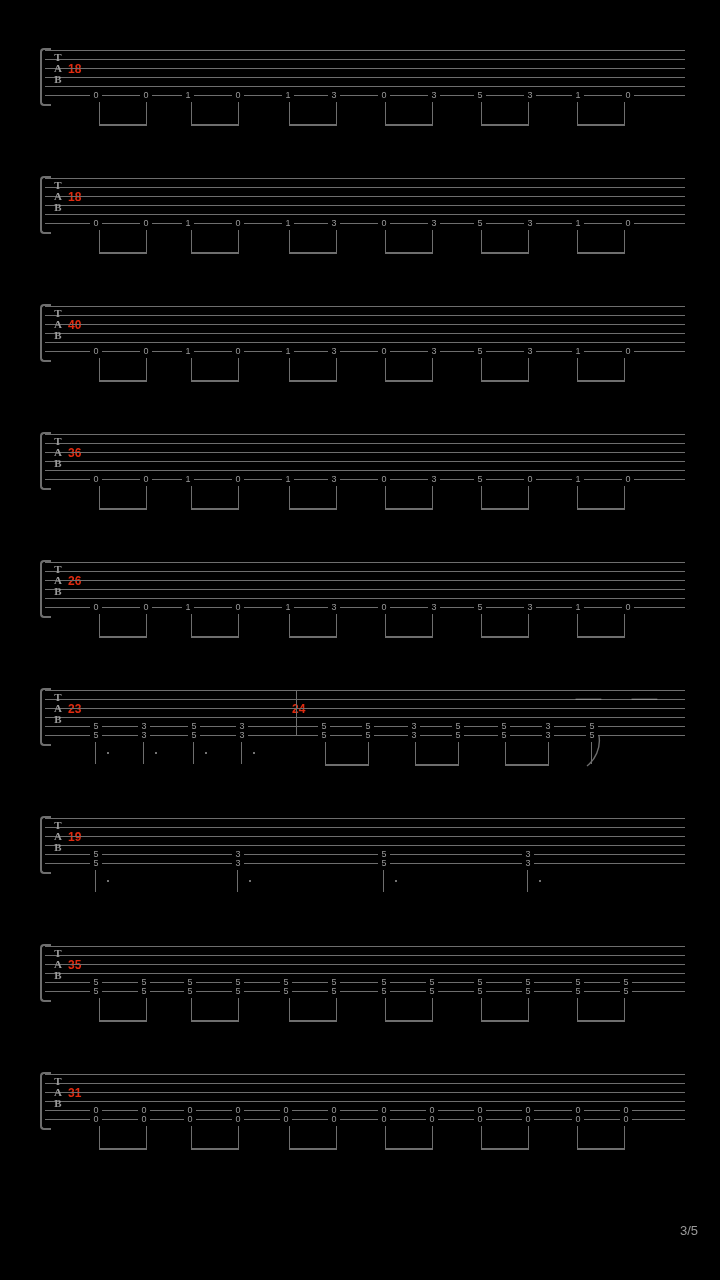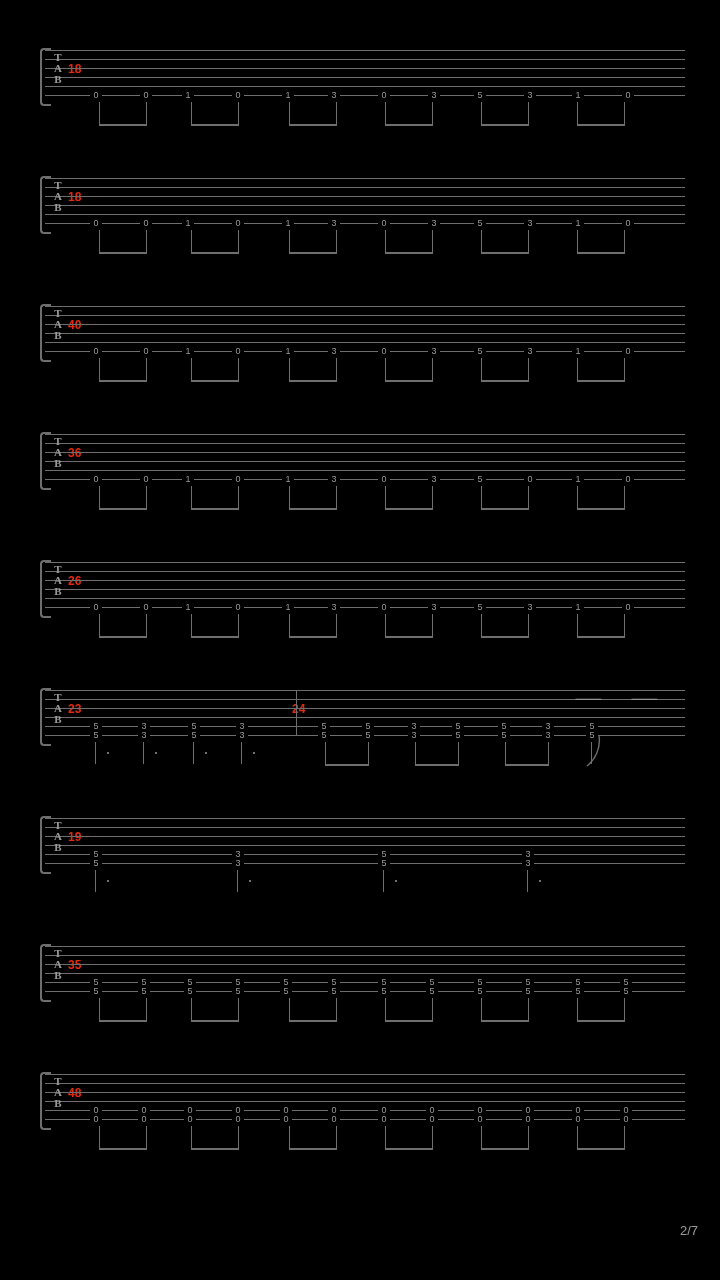--- a/index.html
+++ b/index.html
@@ -454,21 +454,21 @@
         <div class="fret" style="left: 585px; top: 32px;">5</div>
         <div class="fret" style="left: 585px; top: 41px;">5</div>
         <div class="beamgroup" style="left: 59px; top: 52px; width: 46px; height: 22px;"></div>
         <div class="beamgroup" style="left: 151px; top: 52px; width: 46px; height: 22px;"></div>
         <div class="beamgroup" style="left: 249px; top: 52px; width: 46px; height: 22px;"></div>
         <div class="beamgroup" style="left: 345px; top: 52px; width: 46px; height: 22px;"></div>
         <div class="beamgroup" style="left: 441px; top: 52px; width: 46px; height: 22px;"></div>
         <div class="beamgroup" style="left: 537px; top: 52px; width: 46px; height: 22px;"></div>
       </div>
       <div class="system" style="top: 1074px;">
-        <div class="measure-num" style="left: 28px; top: -14px;">48</div>
+        <div class="measure-num" style="left: 28px; top: -14px;">31</div>
         <div class="brace" style="top: -2px;"></div>
         <div class="staff">
           <div class="line" style="top: 0px;"></div>
           <div class="line" style="top: 9px;"></div>
           <div class="line" style="top: 18px;"></div>
           <div class="line" style="top: 27px;"></div>
           <div class="line" style="top: 36px;"></div>
           <div class="line" style="top: 45px;"></div>
         </div>
         <div class="tabword" style="top: 2px;">
@@ -501,14 +501,14 @@
         <div class="fret" style="left: 585px; top: 32px;">0</div>
         <div class="fret" style="left: 585px; top: 41px;">0</div>
         <div class="beamgroup" style="left: 59px; top: 52px; width: 46px; height: 22px;"></div>
         <div class="beamgroup" style="left: 151px; top: 52px; width: 46px; height: 22px;"></div>
         <div class="beamgroup" style="left: 249px; top: 52px; width: 46px; height: 22px;"></div>
         <div class="beamgroup" style="left: 345px; top: 52px; width: 46px; height: 22px;"></div>
         <div class="beamgroup" style="left: 441px; top: 52px; width: 46px; height: 22px;"></div>
         <div class="beamgroup" style="left: 537px; top: 52px; width: 46px; height: 22px;"></div>
       </div>
     </div>
-  <div id="page-number">2/7</div>
+  <div id="page-number">3/5</div>
 </div>
 
 </body></html>

